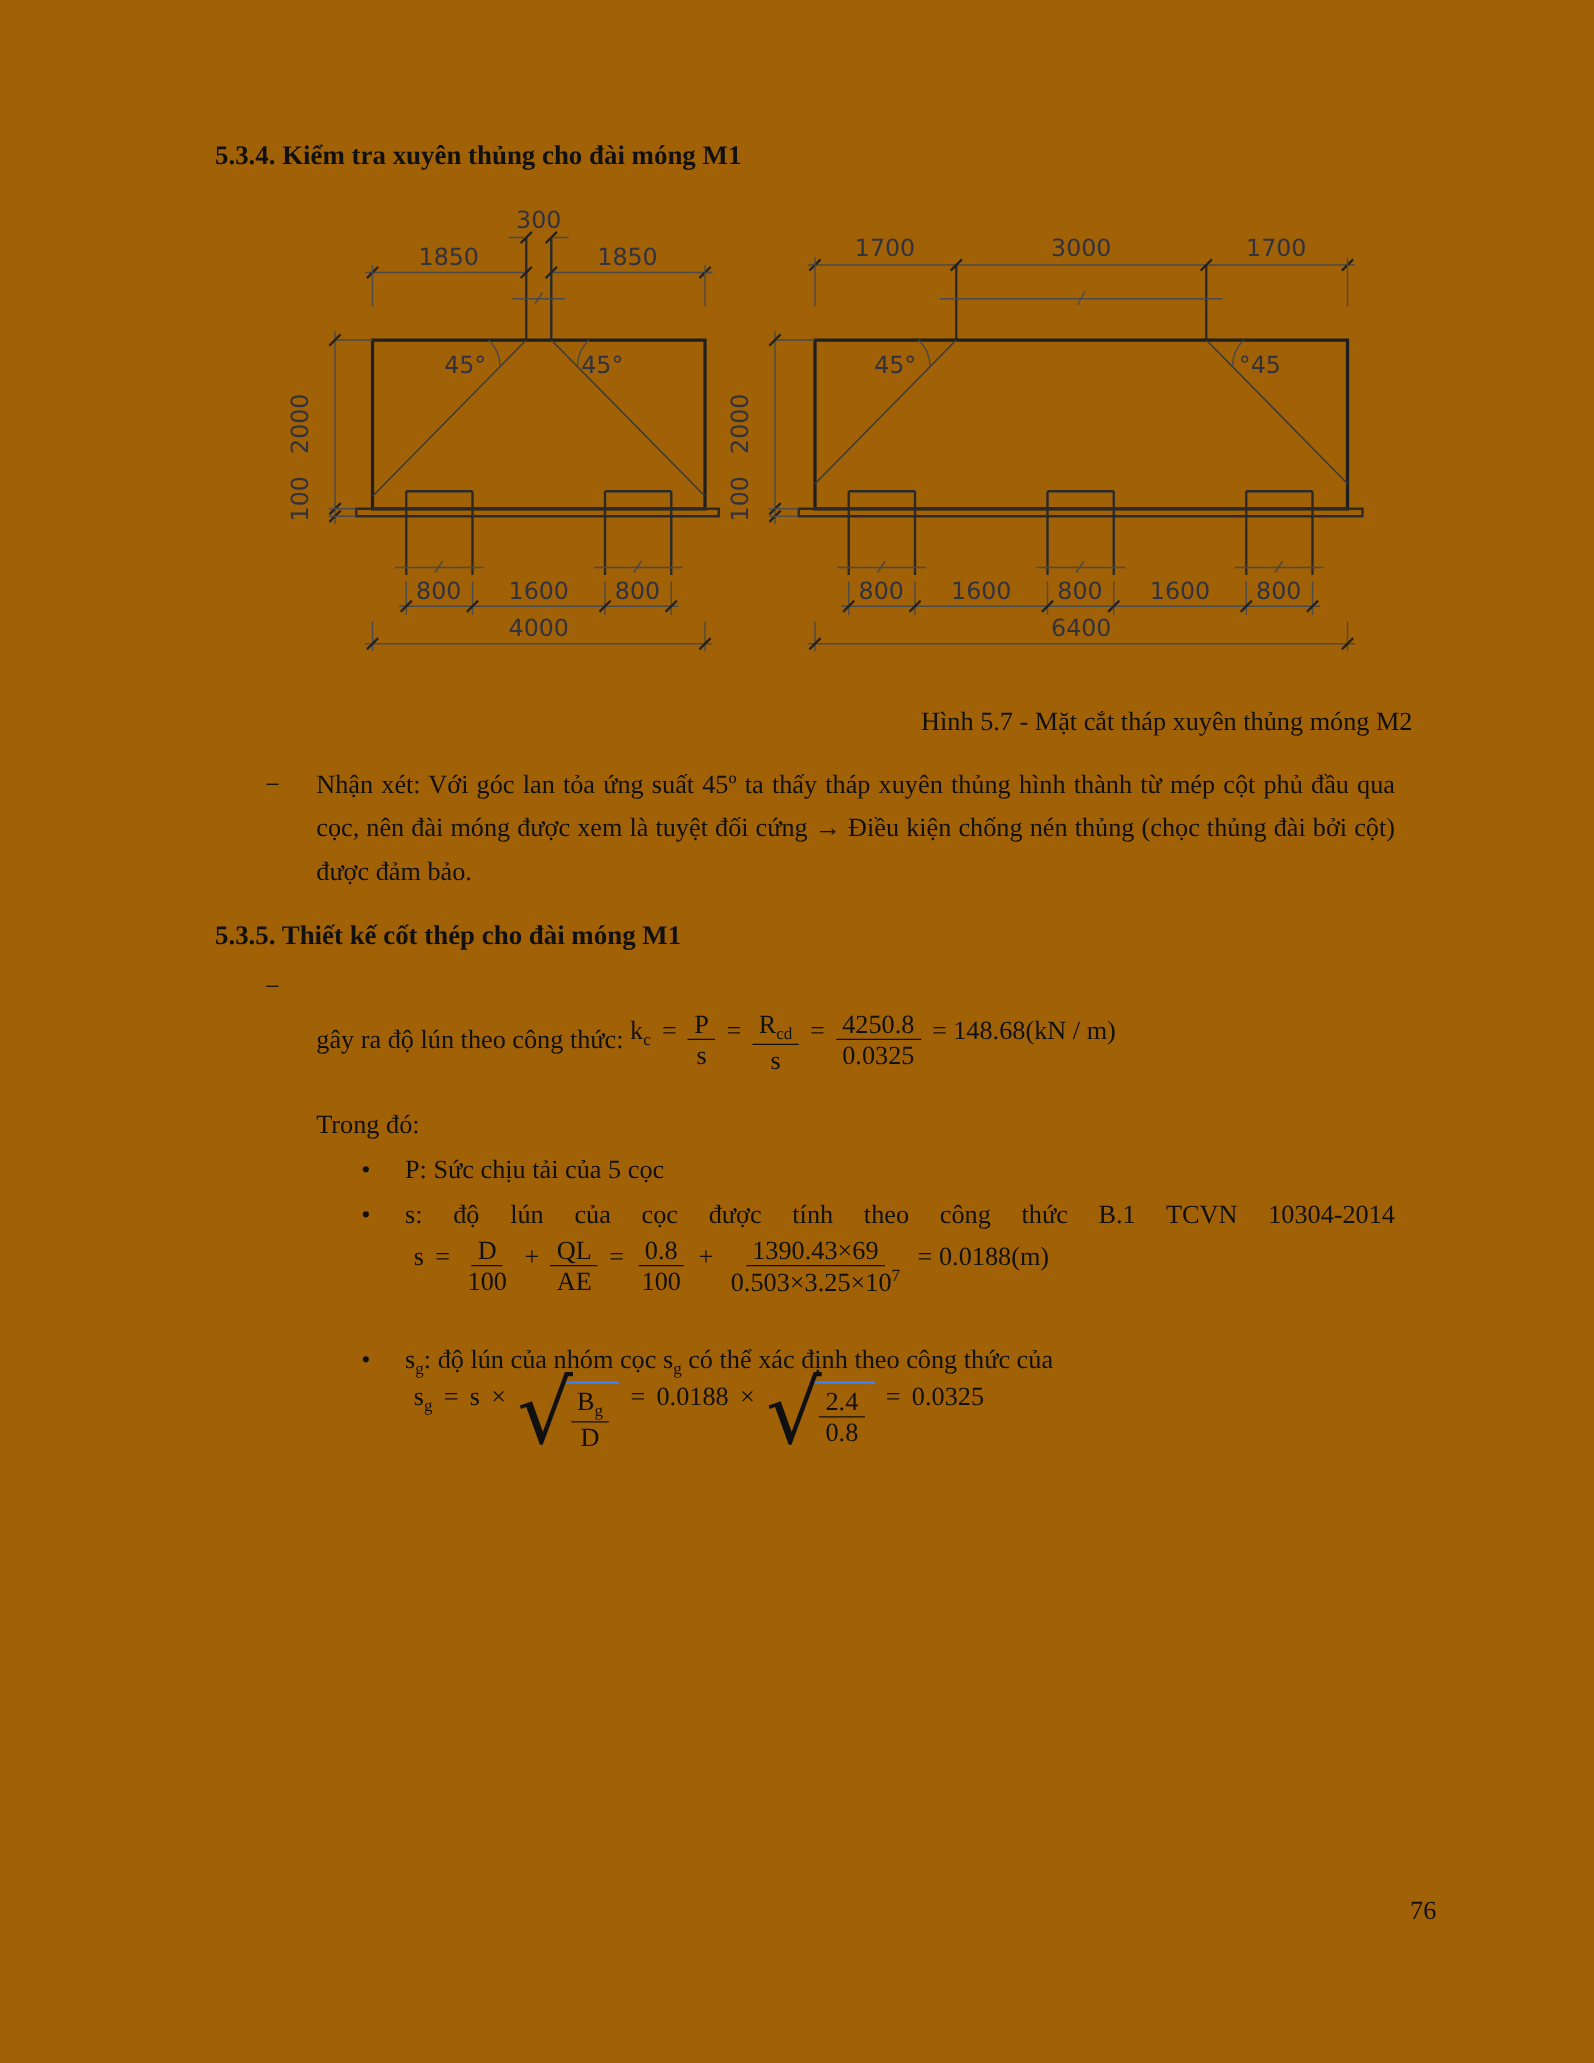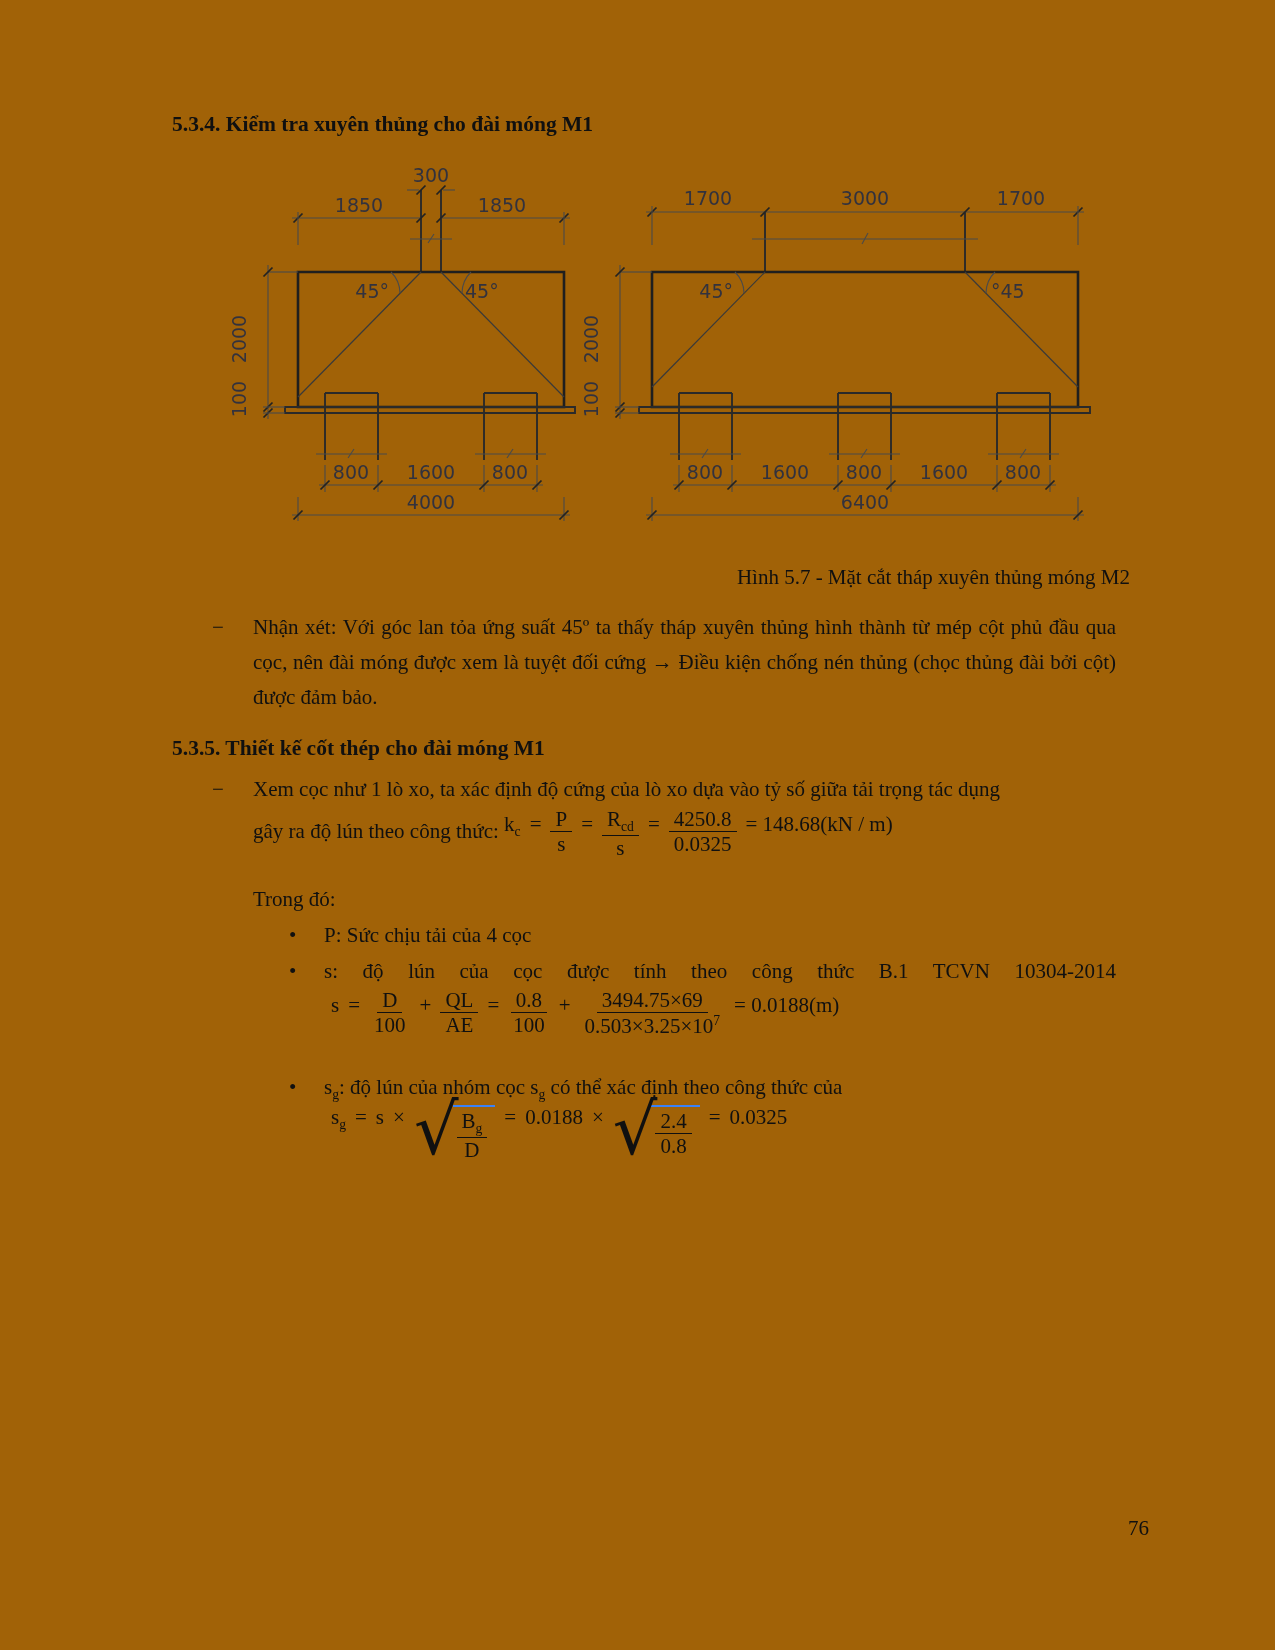--- a/index.html
+++ b/index.html
@@ -244,21 +244,21 @@
   <div class="para" style="left:212px;top:610px;width:904px;">
     <span class="marker">−</span>
     <span class="ptext">Nhận xét: Với góc lan tỏa ứng suất 45º ta thấy tháp xuyên thủng hình thành từ mép cột phủ đầu qua cọc, nên đài móng được xem là tuyệt đối cứng → Điều kiện chống nén thủng (chọc thủng đài bởi cột) được đảm bảo.</span>
   </div>
 
   <div class="h-sec" style="left:172px;top:736px;">5.3.5. Thiết kế cốt thép cho đài móng M1</div>
 
   <div class="para" style="left:212px;top:772px;width:904px;">
     <span class="marker">−</span>
     <span class="ptext" style="text-align:left;">
-      <span>Xem cọc như 1 lò xo, ta xác định độ cứng của lò xo dựa vào tỷ số giữa tải trọng tác dụng</span><br>
+      <br>
       <span>gây ra độ lún theo công thức:</span>
       <span class="fx">
         <span><span>k</span><sub>c</sub></span>
         <span>=</span>
         <span class="frac">
           <span class="num">P</span>
             <span class="den">s</span>
         </span>
         <span>=</span>
         <span class="frac">
@@ -272,21 +272,21 @@
         </span>
         <span>= 148.68(kN / m)</span>
       </span>
     </span>
   </div>
 
   <div class="plain" style="left:253px;top:882px;">Trong đó:</div>
 
   <div class="bullet" style="left:289px;top:918px;width:830px;">
     <span class="bmark">•</span>
-    <span class="btext">P: Sức chịu tải của 4 cọc</span>
+    <span class="btext">P: Sức chịu tải của 5 cọc</span>
   </div>
 
   <div class="bullet" style="left:289px;top:954px;width:827px;">
     <span class="bmark">•</span>
     <span class="btext justify-last">s: độ lún của cọc được tính theo công thức B.1 TCVN 10304-2014</span>
   </div>
 
   <div class="plain" style="left:331px;top:988px;">
     <span class="fx">
       <span>s</span>
@@ -300,21 +300,21 @@
         <span class="num">QL</span>
           <span class="den">AE</span>
       </span>
       <span>=</span>
       <span class="frac">
         <span class="num">0.8</span>
           <span class="den">100</span>
       </span>
       <span>+</span>
       <span class="frac">
-        <span class="num">3494.75×69</span>
+        <span class="num">1390.43×69</span>
         <span class="den"><span>0.503×3.25×10</span><sup>7</sup></span>
       </span>
       <span>= 0.0188(m)</span>
     </span>
   </div>
 
   <div class="bullet" style="left:289px;top:1070px;width:830px;">
     <span class="bmark">•</span>
     <span class="btext"><span>s</span><sub>g</sub><span>: độ lún của nhóm cọc </span><span>s</span><sub>g</sub><span> có thể xác định theo công thức của</span></span>
   </div>

